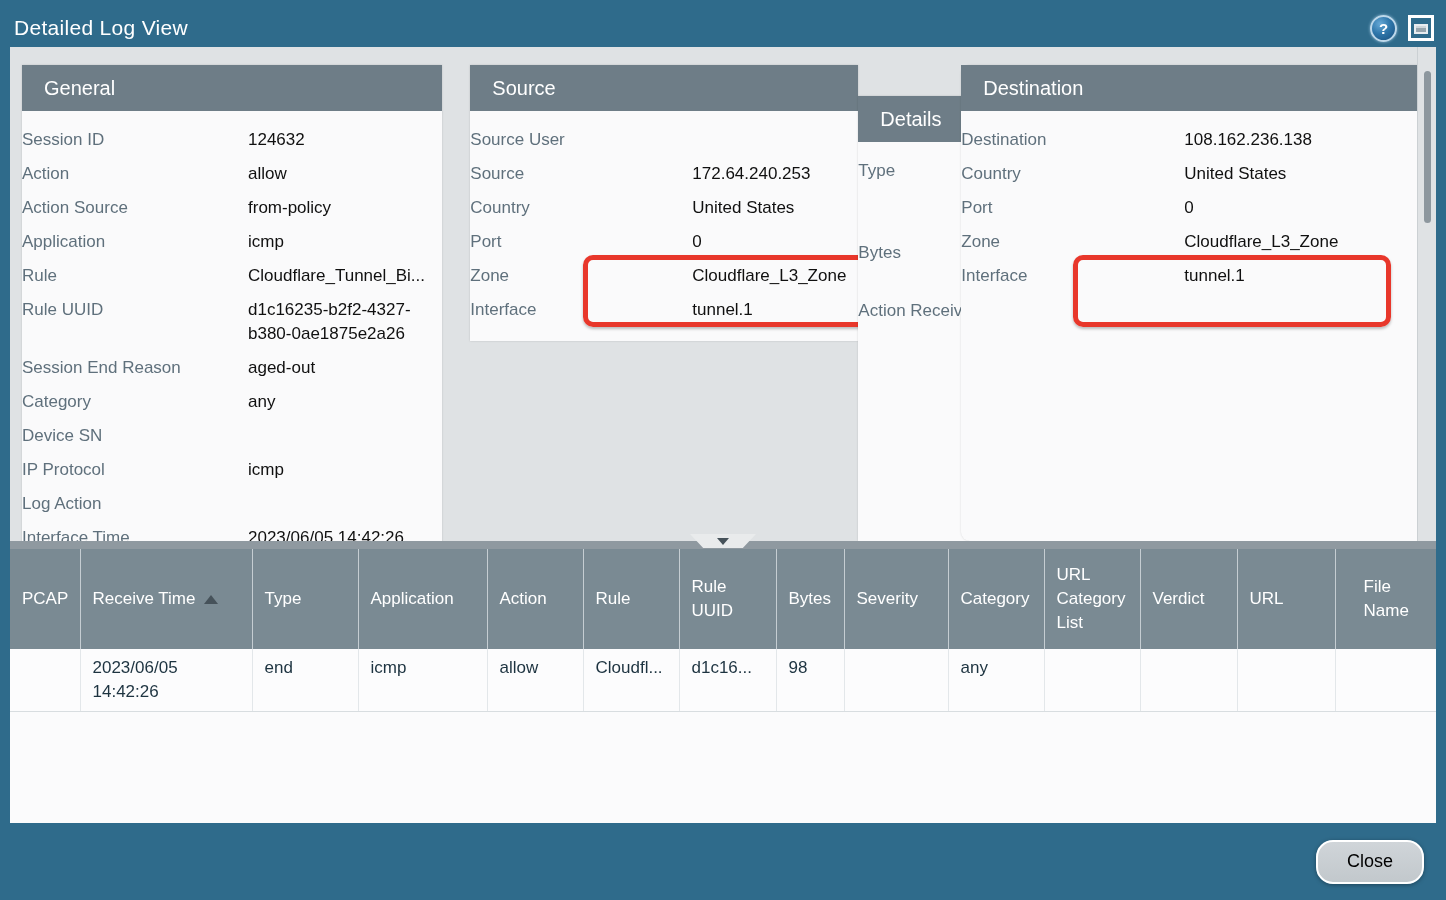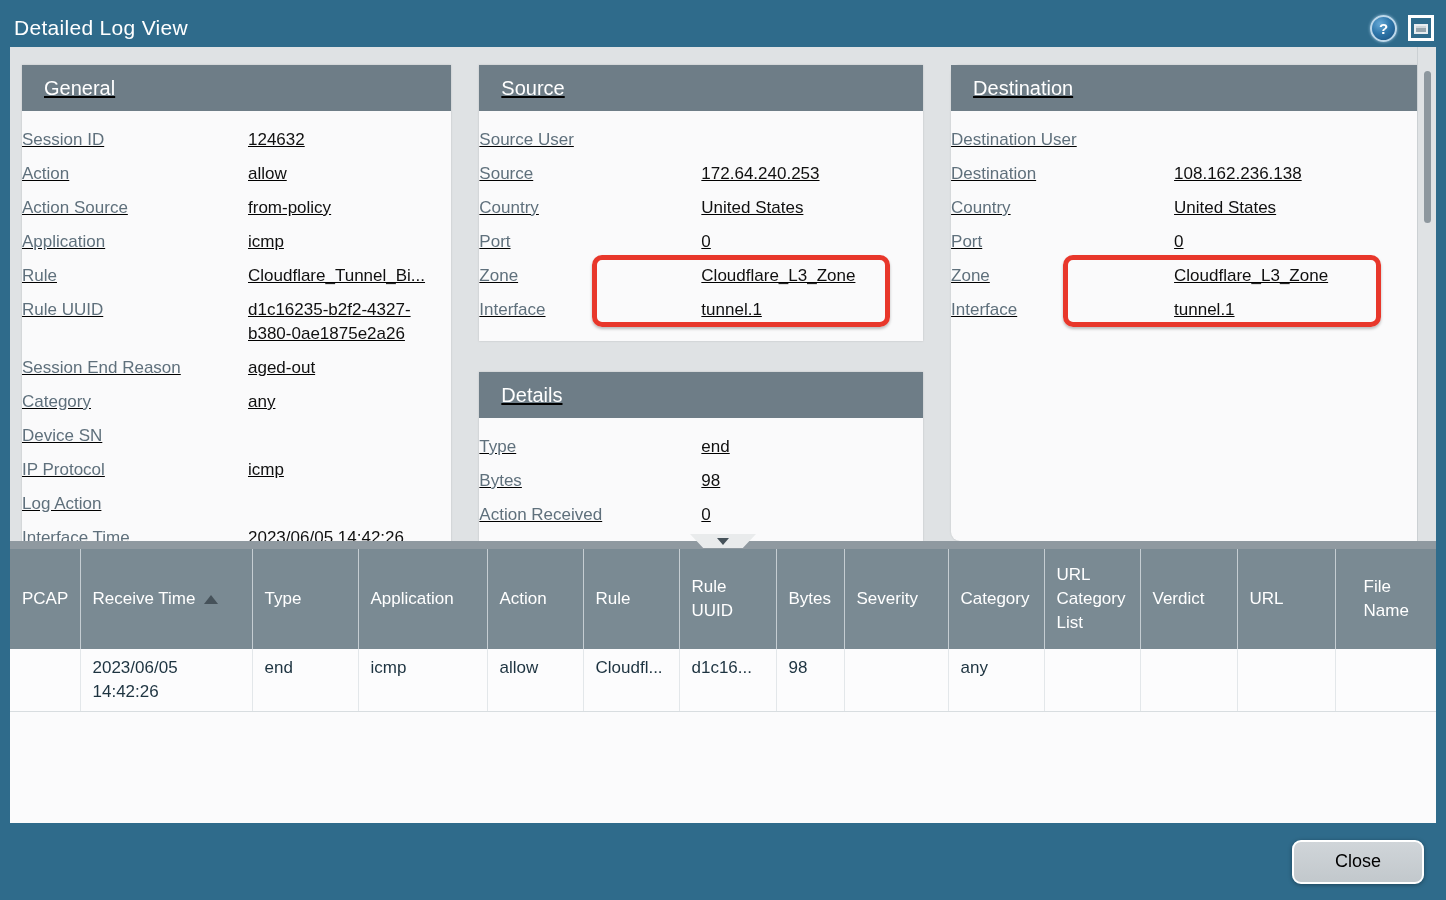--- a/index.html
+++ b/index.html
@@ -28,34 +28,34 @@
     display:flex; align-items:center; justify-content:center; cursor:pointer;
   }
   .restore-icon .inner-rect {
     width:14px; height:10px; border:2px solid #e8edf0; margin-top:1px;
     background: linear-gradient(#cfd6da 0 40%, #98a6ae 40% 100%);
   }
 
   
   .dlg-body { flex:1; background:#DFE2E4; border-left:10px solid #2F6B8B; border-right:10px solid #2F6B8B; display:flex; flex-direction:column; min-height:0; }
 
-  .upper { height:494px; flex:none; overflow:hidden; position:relative; padding:18px 0 0 12px; display:flex; align-items:flex-start; gap:28px;text-decoration:underline; }
+  .upper { height:494px; flex:none; overflow:hidden; position:relative; padding:18px 0 0 12px; display:flex; align-items:flex-start; gap:28px; }
 
   .panel { background:#FAFAFB; box-shadow:0 0 2px rgba(0,0,0,.15); position:relative; }
   .panel-header { height:46px; background:#6E7D87; color:#fff; font-size:20px; font-weight:300; display:flex; align-items:center; padding-left:22px; }
   .panel-content { padding-top:12px; }
 
   .field-row { display:flex; min-height:34px; padding:5px 0; line-height:24px; }
   .field-label { flex:none; text-align:left; color:#5F707C; font-size:17px; }
   .field-value { flex:1; margin-left:18px; padding-right:12px; color:#101010; font-size:17px; overflow-wrap:anywhere; }
 
   .panel-general { width:448px; height:530px; }
   .panel-general .field-label { width:208px; }
 
-  .mid-col { width:463px; height:476px; display:flex; flex-direction:column; }
+  .mid-col { width:463px; height:476px; display:flex; flex-direction:row; }
   .panel-source { height:276px; flex:none; }
   .panel-details { margin-top:31px; flex:1; }
   .mid-col .field-label { width:204px; }
 
   .panel-destination { width:506px; height:476px;border-radius:9px; }
   .panel-destination .field-label { width:205px; }
 
   .red-box { position:absolute; border:5px solid #E8372B; border-radius:10px; box-shadow:0 2px 3px rgba(0,0,0,.25); pointer-events:none; }
   .panel-source .red-box { left:113px; top:190px; width:298px; height:72px; }
   .panel-destination .red-box { left:112px; top:190px; width:318px; height:72px; }
@@ -88,21 +88,21 @@
     padding:7px 8px 7px 12px; vertical-align:top;
     border-right:1px solid #E3E7EA; border-bottom:1px solid #D8DDE0;
     background:#FCFCFD; overflow:hidden; white-space:normal;
   }
   tbody td:last-child { border-right:none; }
   tbody tr { cursor:pointer; }
 
   
   .footer { height:77px; flex:none; background:#2F6B8B; display:flex; align-items:center; justify-content:flex-end; padding-right:22px; }
   .close-btn {
-    width:132px; height:44px; border:2px solid #fff; border-radius:9px;
+    width:108px; height:44px; border:2px solid #fff; border-radius:17px;
     background: linear-gradient(#D0D5D9, #C2C8CC);
     font-family:"Liberation Sans", sans-serif; font-size:18px; color:#000;
     box-shadow:0 1px 4px rgba(0,0,0,.35); cursor:pointer;
   }
 </style>
 </head>
 <body>
 
 <div class="dialog">
 
@@ -222,24 +222,20 @@
                 <div class="field-label">Action Received</div>
                 <div class="field-value">0</div>
               </div>
             </div>
         </div>
       </div>
 
       <div class="panel panel-destination">
         <div class="panel-header">Destination</div>
         <div class="panel-content">
-            <div class="field-row">
-              <div class="field-label">Destination User</div>
-              <div class="field-value"></div>
-            </div>
             <div class="field-row">
               <div class="field-label">Destination</div>
               <div class="field-value">108.162.236.138</div>
             </div>
             <div class="field-row">
               <div class="field-label">Country</div>
               <div class="field-value">United States</div>
             </div>
             <div class="field-row">
               <div class="field-label">Port</div>

